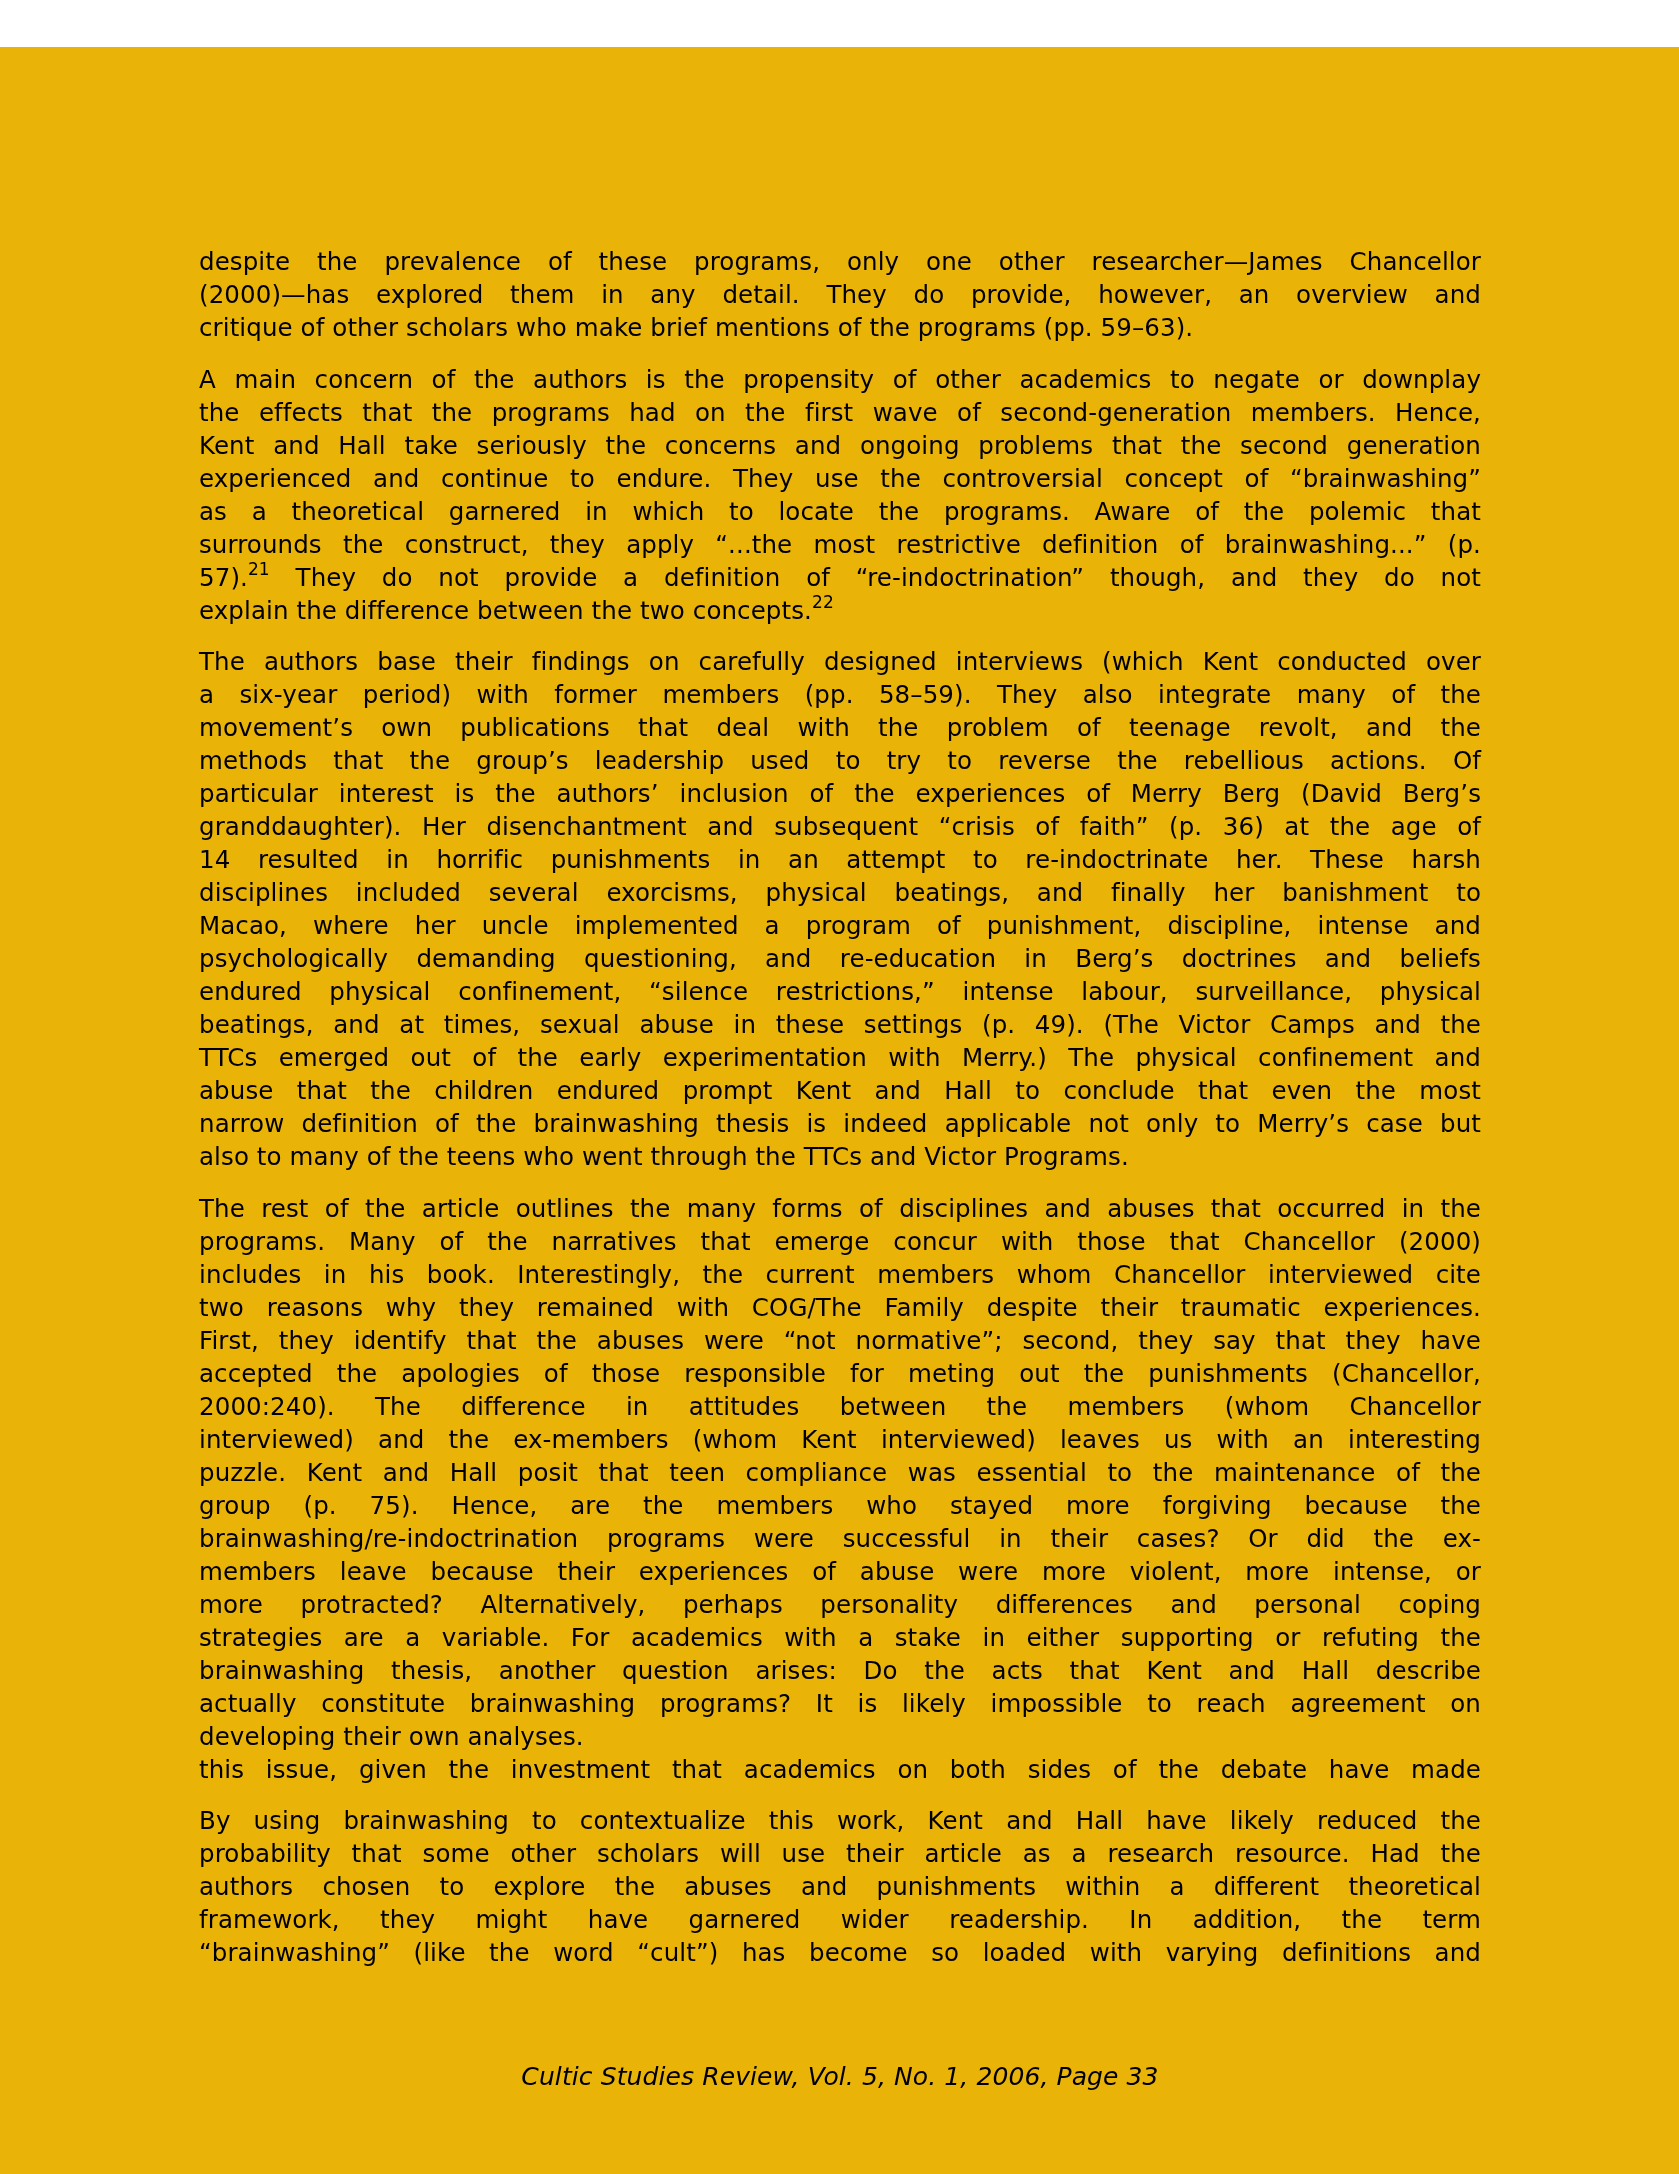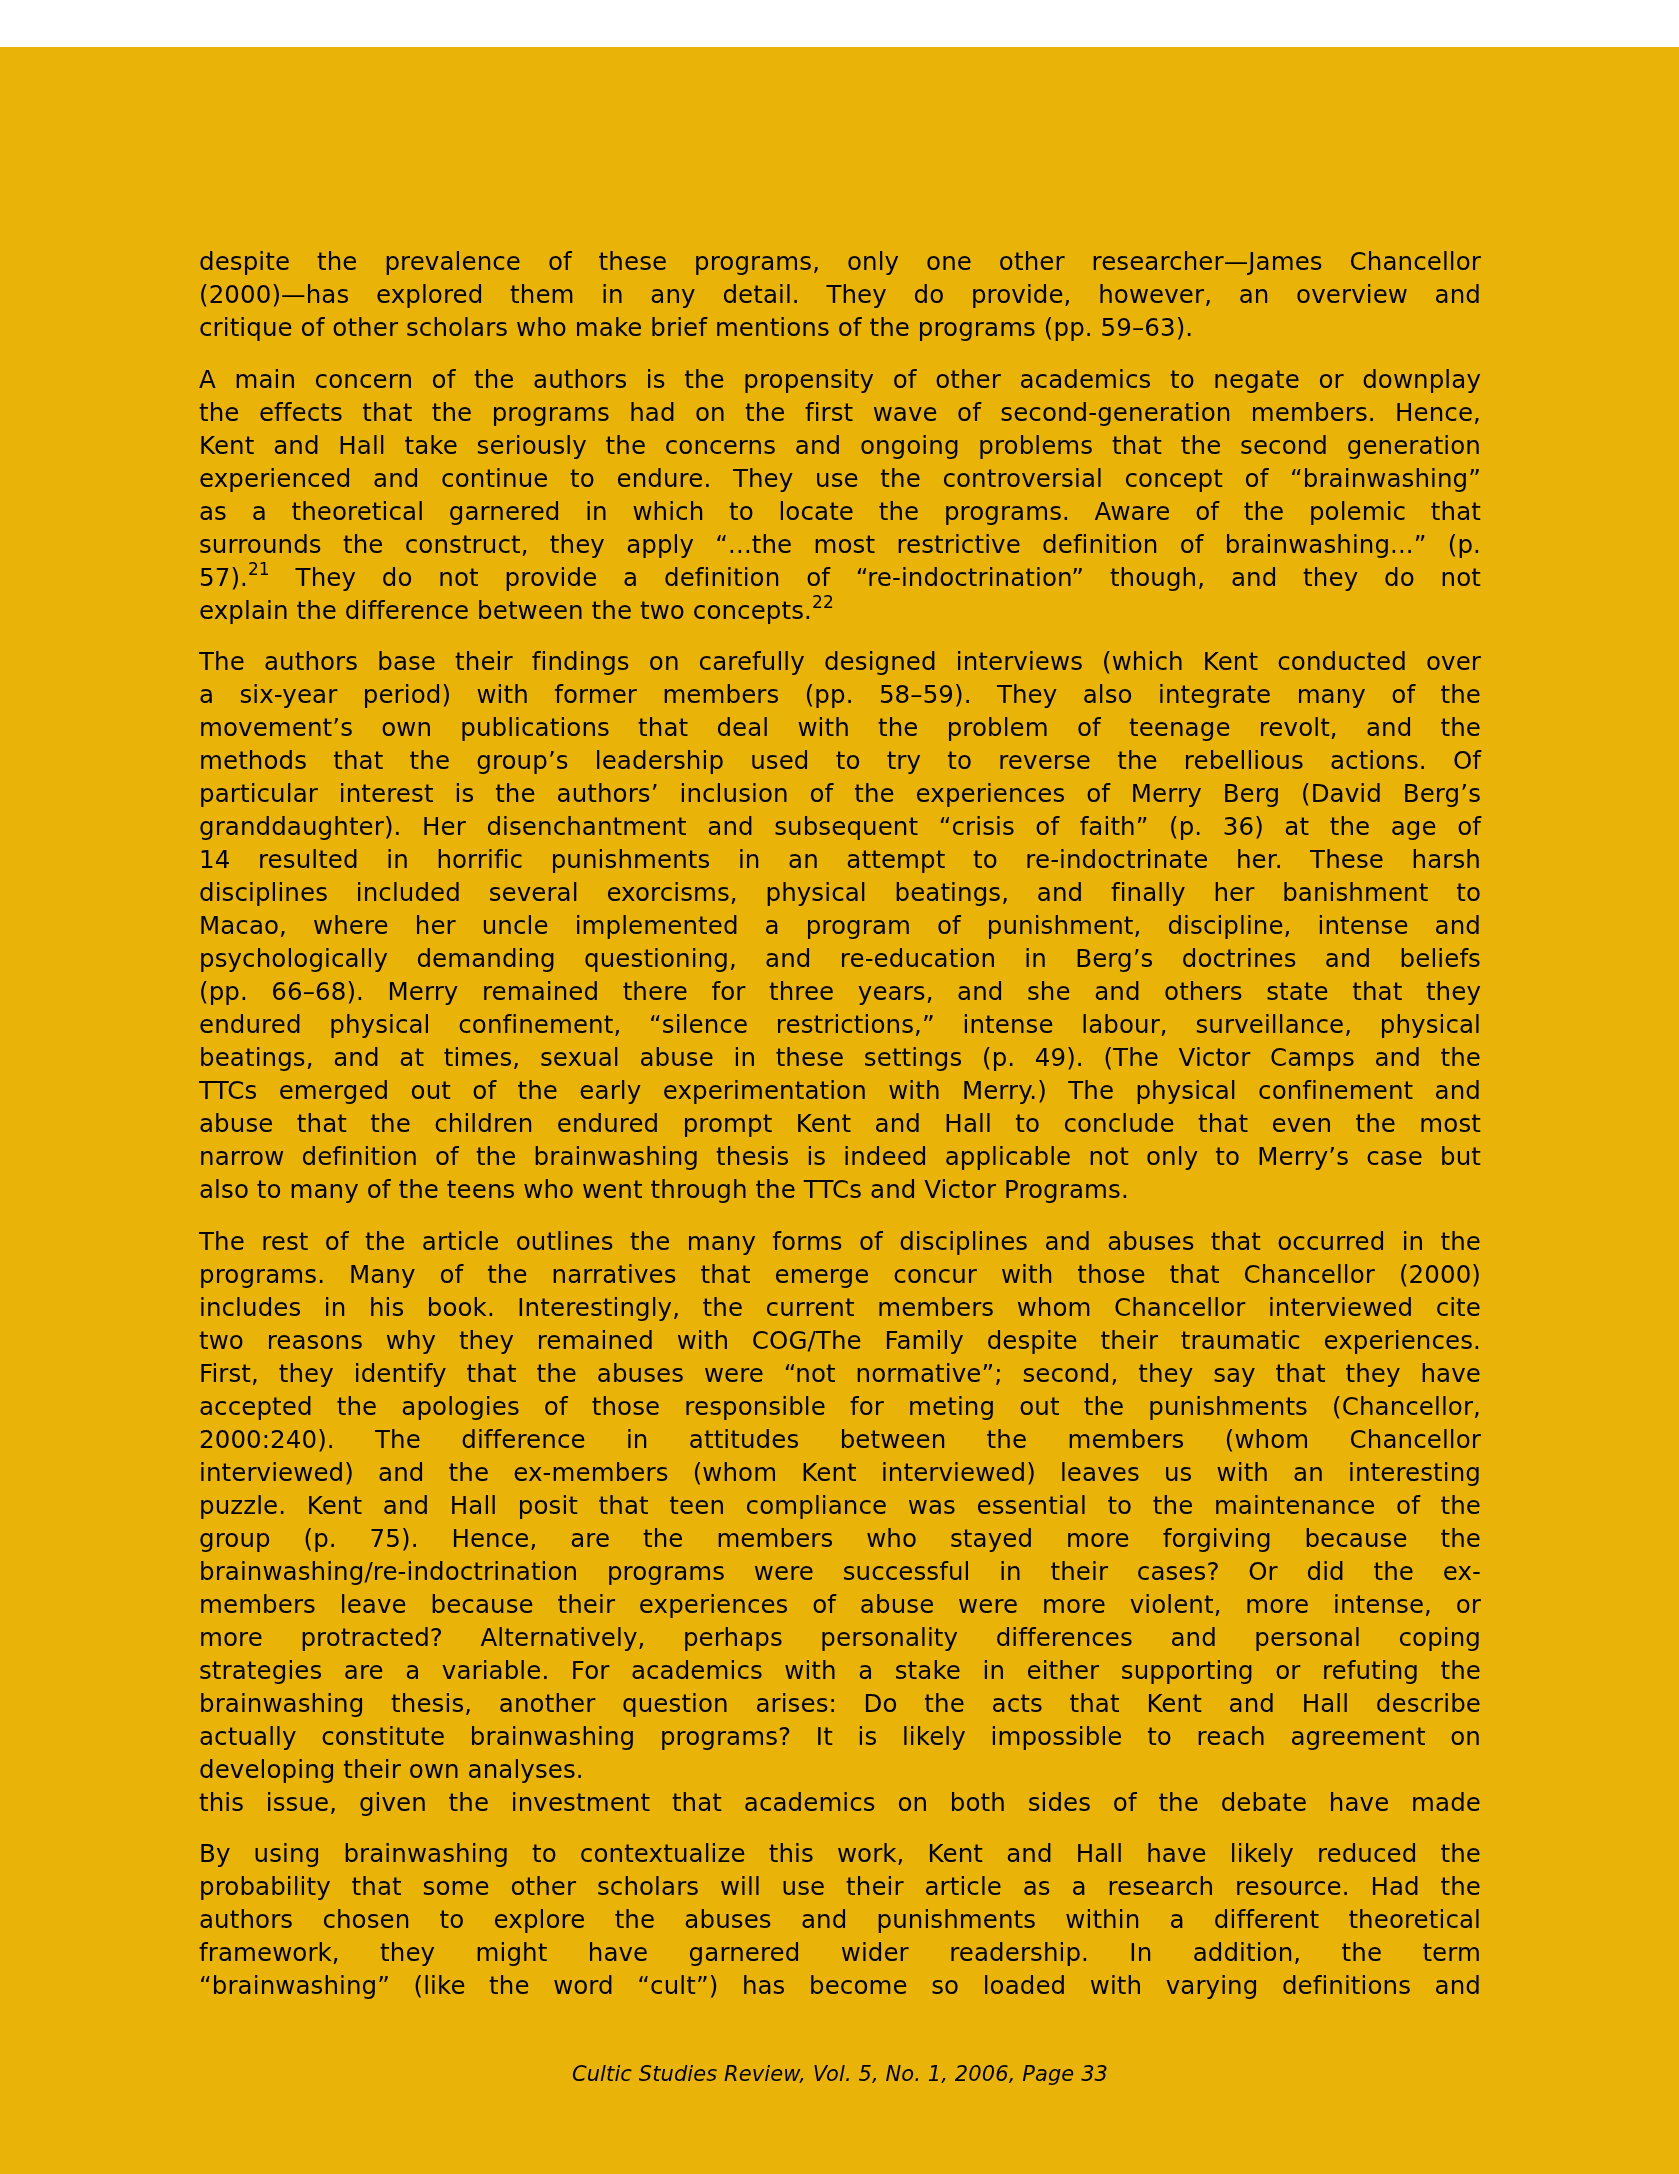--- a/index.html
+++ b/index.html
@@ -9,21 +9,21 @@
     position: absolute; left: 199px; top: 198px; width: 1282px;
     font-family: "DejaVu Sans", sans-serif; font-size: 24.5px; line-height: 33px;
     color: #000000; letter-spacing: 0.1px;
   }
   .para { margin: 0 0 18.6px 0; }
   .line { display: block; white-space: nowrap; text-align: justify; text-align-last: justify; height: 33px; overflow: visible; }
   .line.last { text-align-last: left; }
   .line sup { font-size: 17px; line-height: 0; position: relative; top: -1.9px; vertical-align: super; }
   .footer {
     position: absolute; left: 0; width: 1680px; top: 2015px; text-align: center;
-    font-family: "DejaVu Sans", sans-serif; font-style: italic; font-size: 21px; letter-spacing: 0.1px; color: #000000;
+    font-family: "DejaVu Sans", sans-serif; font-style: italic; font-size: 25px; letter-spacing: 0.1px; color: #000000;
   }
 </style>
 </head>
 <body>
 
 <div class="page">
   <div class="body-text" id="body-text">
       <p class="para">
         <span class="line">despite the prevalence of these programs, only one other researcher—James Chancellor</span>
         <span class="line">(2000)—has explored them in any detail. They do provide, however, an overview and</span>
@@ -43,21 +43,20 @@
         <span class="line">The authors base their findings on carefully designed interviews (which Kent conducted over</span>
         <span class="line">a six-year period) with former members (pp. 58–59). They also integrate many of the</span>
         <span class="line">movement’s own publications that deal with the problem of teenage revolt, and the</span>
         <span class="line">methods that the group’s leadership used to try to reverse the rebellious actions. Of</span>
         <span class="line">particular interest is the authors’ inclusion of the experiences of Merry Berg (David Berg’s</span>
         <span class="line">granddaughter). Her disenchantment and subsequent “crisis of faith” (p. 36) at the age of</span>
         <span class="line">14 resulted in horrific punishments in an attempt to re-indoctrinate her. These harsh</span>
         <span class="line">disciplines included several exorcisms, physical beatings, and finally her banishment to</span>
         <span class="line">Macao, where her uncle implemented a program of punishment, discipline, intense and</span>
         <span class="line">psychologically demanding questioning, and re-education in Berg’s doctrines and beliefs</span>
-        <span class="line">(pp. 66–68). Merry remained there for three years, and she and others state that they</span>
         <span class="line">endured physical confinement, “silence restrictions,” intense labour, surveillance, physical</span>
         <span class="line">beatings, and at times, sexual abuse in these settings (p. 49). (The Victor Camps and the</span>
         <span class="line">TTCs emerged out of the early experimentation with Merry.) The physical confinement and</span>
         <span class="line">abuse that the children endured prompt Kent and Hall to conclude that even the most</span>
         <span class="line">narrow definition of the brainwashing thesis is indeed applicable not only to Merry’s case but</span>
         <span class="line last">also to many of the teens who went through the TTCs and Victor Programs.</span>
       </p>
       <p class="para">
         <span class="line">The rest of the article outlines the many forms of disciplines and abuses that occurred in the</span>
         <span class="line">programs. Many of the narratives that emerge concur with those that Chancellor (2000)</span>

